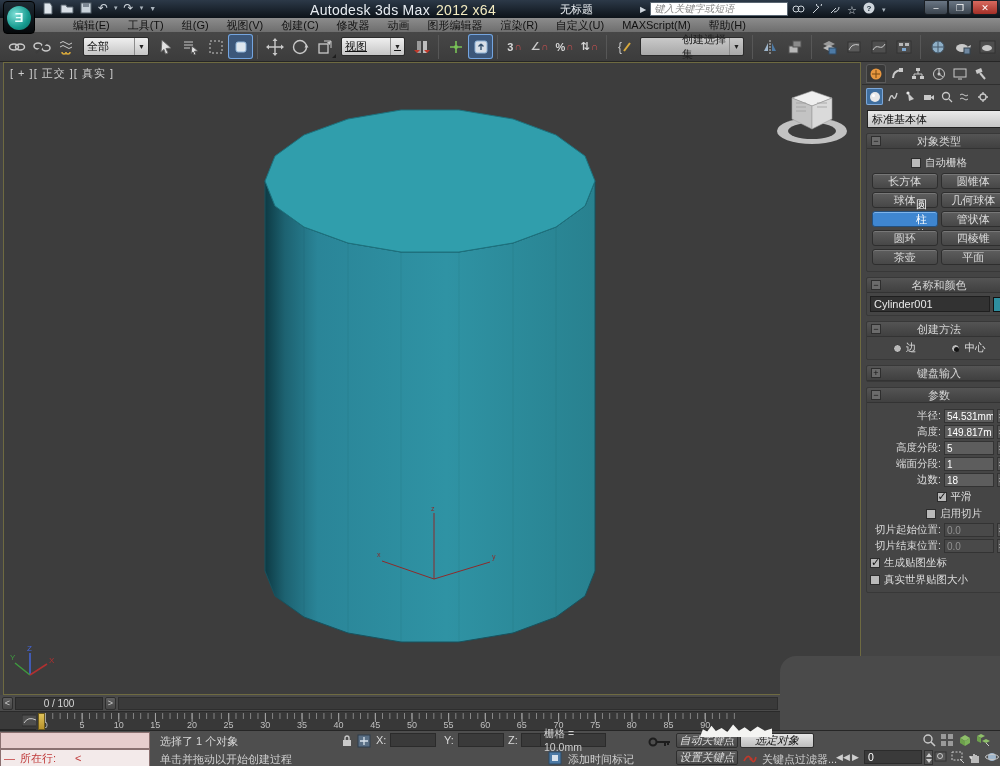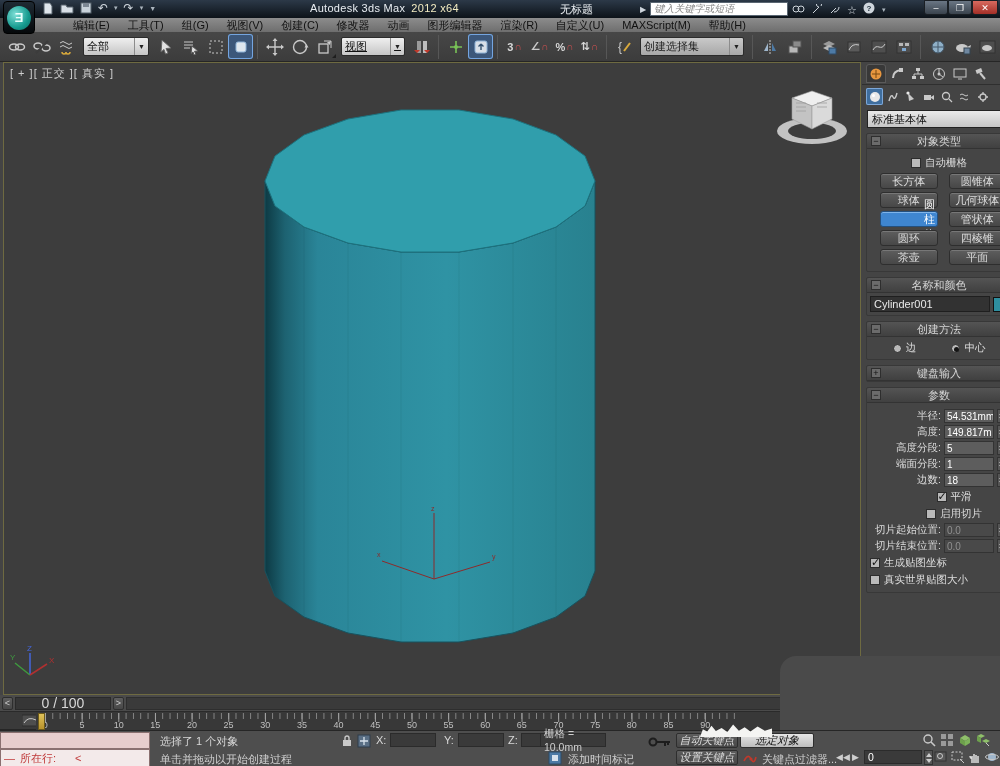--- a/index.html
+++ b/index.html
@@ -7,21 +7,21 @@
   .abs{position:absolute;}
   .window{position:relative;width:1000px;height:766px;background:#444;}
 
   
   .titlebar{position:absolute;left:0;top:0;width:1000px;height:18px;background:linear-gradient(#2c3948,#0c1218);display:flex;align-items:center;z-index:30;}
   .logo{position:absolute;left:3px;top:1px;width:32px;height:33px;background:linear-gradient(#1f2a33,#05080a);border:1px solid #000;border-radius:4px;z-index:40;display:flex;align-items:center;justify-content:center;}
   .logo-swirl{width:24px;height:24px;border-radius:50%;background:radial-gradient(circle at 35% 35%,#7fe0d8,#159a8e 60%,#0b6b63);display:flex;align-items:center;justify-content:center;color:#e9fffd;font-size:13px;font-weight:bold;}
   .qat{position:absolute;left:42px;top:1px;display:flex;align-items:center;gap:6px;color:#cfd6dd;font-size:12px;}
   .qat svg{display:block;}
   .qat .drop{font-size:7px;color:#aab4bd;}
-  .tb-title{position:absolute;left:310px;top:2px;font-size:11px;color:#e8edf2;letter-spacing:.3px;}
+  .tb-title{position:absolute;left:310px;top:2px;font-size:14px;color:#e8edf2;letter-spacing:.3px;}
   .tb-title .ver{color:#f3ecc2;margin-left:6px;}
   .tb-doc{position:absolute;left:560px;top:2px;font-size:11px;color:#eef2f6;}
   .search-wrap{position:absolute;left:640px;top:2px;display:flex;align-items:center;gap:4px;}
   .search-exp{color:#cfd6dd;font-size:8px;}
   .search-box{width:138px;height:14px;background:#fff;border:1px solid #5a6672;font-size:10px;color:#888;font-style:italic;display:flex;align-items:center;padding:0 3px;overflow:hidden;white-space:nowrap;}
   .tb-icons{position:absolute;left:792px;top:1px;display:flex;align-items:center;gap:6px;}
   .winbtns{position:absolute;left:924px;top:0;display:flex;}
   .winbtn{width:24px;height:15px;border:1px solid #1a1f24;border-radius:0 0 3px 3px;background:linear-gradient(#6a7684,#3a434d);color:#fff;font-size:9px;display:flex;align-items:center;justify-content:center;}
   .winbtn.close{background:linear-gradient(#d86a5f,#a32f27);width:26px;}
 
@@ -54,21 +54,21 @@
   .cp-subtabs{display:flex;gap:1px;padding:3px 4px;}
   .cp-subtab{width:17px;height:17px;display:flex;align-items:center;justify-content:center;border-radius:2px;}
   .cp-subtab.active{background:#3f6e9e;box-shadow:inset 0 0 0 1px #7da7d8;}
   .cp-combo{margin:2px 5px;height:18px;background:linear-gradient(#e9e9e9,#c6c6c6);border:1px solid #222;font-size:11px;color:#111;display:flex;align-items:center;padding:0 4px;}
   .cp-combo .carrow{margin-left:auto;font-size:7px;}
   .rollout{margin:5px 4px 0 4px;border:1px solid #383838;background:#454545;border-radius:2px;}
   .ro-head{position:relative;height:15px;background:linear-gradient(#545454,#404040);border-bottom:1px solid #333;color:#d6d6d6;font-size:11px;display:flex;align-items:center;justify-content:center;border-radius:2px 2px 0 0;}
   .ro-toggle{position:absolute;left:4px;top:2px;width:10px;height:10px;background:#6b6b6b;border:1px solid #2e2e2e;color:#111;font-size:9px;line-height:8px;text-align:center;}
   .ro-body{padding:4px 3px;}
   .btn-grid{display:grid;grid-template-columns:1fr 1fr;gap:3px;padding:2px 2px;}
-  .obj-btn{height:16px;background:linear-gradient(#5e5e5e,#474747);border:1px solid #2e2e2e;border-radius:3px;color:#ddd;font-size:11px;display:flex;align-items:center;justify-content:center;box-shadow:inset 0 1px 0 #777;margin-left:8px;}
+  .obj-btn{height:16px;background:linear-gradient(#5e5e5e,#474747);border:1px solid #2e2e2e;border-radius:3px;color:#ddd;font-size:11px;display:flex;align-items:center;justify-content:center;box-shadow:inset 0 1px 0 #777;}
   .obj-btn.active{background:#3f86d0;color:#fff;box-shadow:inset 0 1px 0 #7fb4ea;border-color:#24507e;padding-left:43px;}
   .cb{width:10px;height:10px;background:#b9b9b9;border:1px solid #2c2c2c;display:inline-block;position:relative;flex:none;}
   .cb.checked::after{content:"✓";position:absolute;left:0;top:-3px;font-size:11px;color:#101010;font-weight:bold;}
   .cbrow{display:flex;align-items:center;gap:4px;color:#ddd;font-size:10.5px;margin:3px 0 1px 0;}
   .center{justify-content:center;}
   .radio{width:9px;height:9px;border-radius:50%;background:#b9b9b9;border:1px solid #2c2c2c;display:inline-block;position:relative;flex:none;}
   .radio.checked::after{content:"";position:absolute;left:2px;top:2px;width:5px;height:5px;border-radius:50%;background:#141414;}
   .name-row{display:flex;align-items:center;gap:3px;padding:3px 3px;}
   .name-input{flex:1;height:16px;background:#323232;border:1px solid #1f1f1f;color:#e8e8e8;font-size:11px;display:flex;align-items:center;padding:0 3px;}
   .swatch{width:15px;height:15px;background:#2e8fa0;border:1px solid #111;}
@@ -76,21 +76,21 @@
   .pfield{width:50px;height:14px;background:#5d5d5d;border:1px solid #333;color:#fff;font-size:10px;display:flex;align-items:center;padding:0 2px;white-space:nowrap;overflow:hidden;}
   .pfield.dis{background:#494949;color:#909090;}
   .spin{width:9px;height:14px;display:flex;flex-direction:column;align-items:center;justify-content:center;gap:2px;background:#555;border:1px solid #333;}
   .spin i{width:0;height:0;border-left:3px solid transparent;border-right:3px solid transparent;}
   .spin .up{border-bottom:4px solid #ccc;}
   .spin .dn{border-top:4px solid #ccc;}
 
   
   .trackbar{position:absolute;left:0;top:695px;width:1000px;height:16px;background:#4a4a4a;z-index:2;display:flex;align-items:center;}
   .tb-btn{width:11px;height:13px;margin-left:2px;background:linear-gradient(#5e5e5e,#474747);border:1px solid #2e2e2e;color:#ccc;font-size:9px;display:flex;align-items:center;justify-content:center;border-radius:2px;}
-  .tb-display{width:96px;height:13px;margin-left:2px;background:#363636;border:1px solid #2a2a2a;color:#d8d8d8;font-size:14px;display:flex;align-items:center;justify-content:center;}
+  .tb-display{width:88px;height:13px;margin-left:2px;background:#363636;border:1px solid #2a2a2a;color:#d8d8d8;font-size:10px;display:flex;align-items:center;justify-content:center;}
   .tb-fill{height:13px;background:#3a3a3a;border:1px solid #2e2e2e;margin-left:2px;width:660px;}
   .timeline{position:absolute;left:0;top:711px;width:1000px;height:19px;background:#3a3a3a;border-top:1px solid #2a2a2a;border-bottom:1px solid #262626;z-index:2;}
   .tl-curve-btn{position:absolute;left:22px;top:2px;width:18px;height:14px;}
   .ruler{position:absolute;left:36px;top:0;width:756px;height:19px;background:#383838;}
   .ticks-minor{position:absolute;left:9px;top:1px;width:690px;height:6px;background-image:linear-gradient(90deg,#8a8a8a 0 1px,transparent 1px);background-size:7.333px 6px;background-repeat:repeat-x;}
   .ticks-major{position:absolute;left:9px;top:1px;width:690px;height:9px;background-image:linear-gradient(90deg,#a2a2a2 0 1px,transparent 1px);background-size:36.667px 9px;background-repeat:repeat-x;}
   .tl-labels{position:absolute;left:-9px;top:8px;display:flex;}
   .tl-label{width:36.667px;flex:none;text-align:center;color:#c0c0c0;font-size:9px;}
   .tl-slider{position:absolute;left:38px;top:1px;width:7px;height:17px;background:linear-gradient(#e0c35a,#b8922c);border:1px solid #6d5a1a;z-index:3;}
 
@@ -294,21 +294,21 @@
         <span class="magnet">∩</span>
       </span>
     <span class="tsep"></span>
     <span class="ticon">
         <svg width="16" height="16">
           <text x="2" y="12" font-size="12" fill="#c9c9c9">{</text>
           <path d="M8,12 L14,4" stroke="#d8a93c" stroke-width="2"></path>
         </svg>
       </span>
     <div class="combo" style="width:104px;margin:0 4px;background:linear-gradient(#c9c9c9,#a8a8a8);">
-        <span style="color:#222;">创建选择集</span>
+        <span style="color:#222;margin-left:38px;">创建选择集</span>
         <span class="carrow">▼</span>
       </div>
     <span class="tsep"></span>
     <span class="ticon">
         <svg width="16" height="16">
           <path d="M8,1 V15" stroke="#c9c9c9" stroke-dasharray="2,1"></path>
           <path d="M6,4 L2,12 h4 Z" fill="#9fb6cc"></path>
           <path d="M10,4 L14,12 h-4 Z" fill="#5b7document59" fill-opacity="0"></path>
           <path d="M10,4 L14,12 h-4 Z" fill="#4d7aa5"></path>
         </svg>

